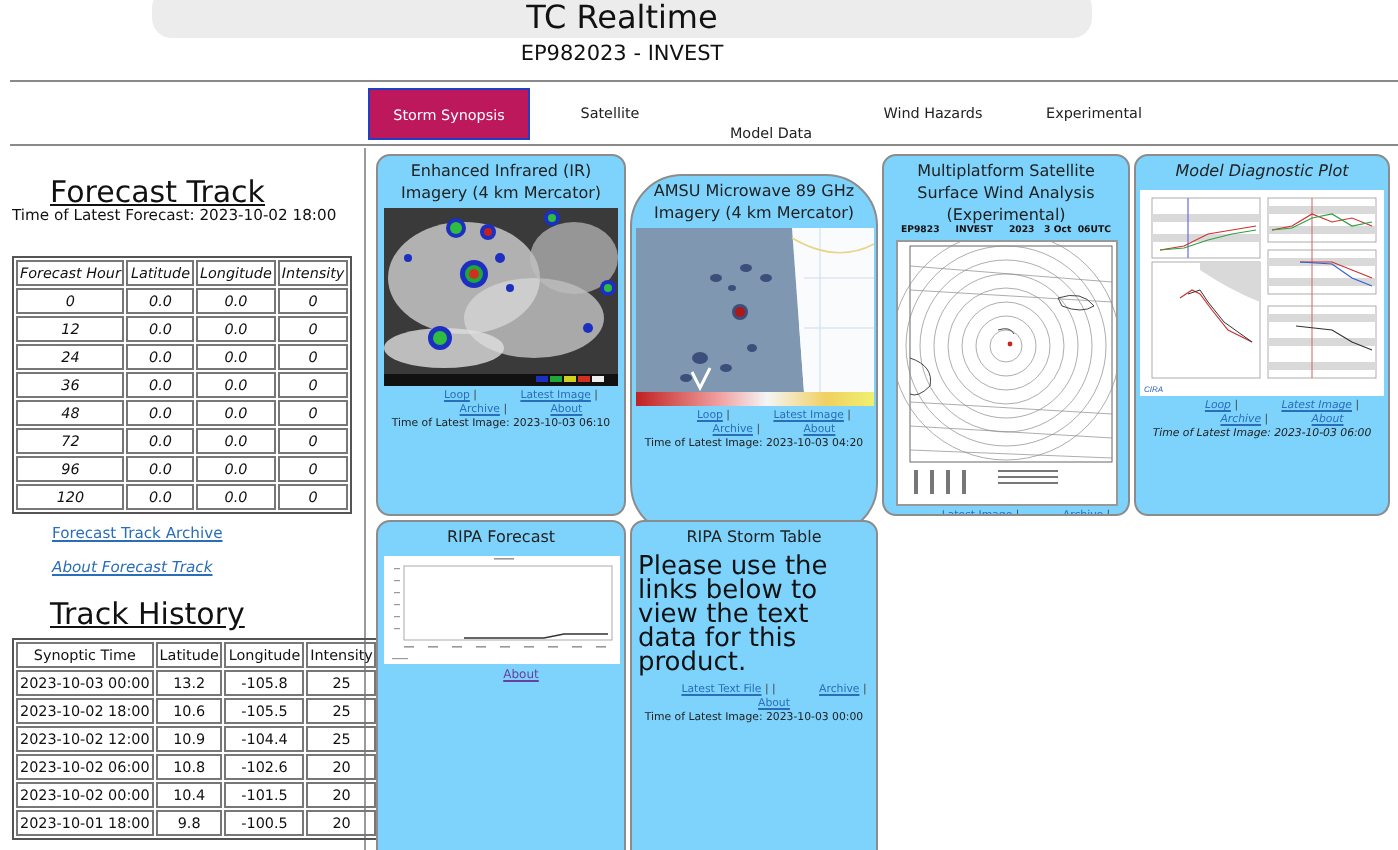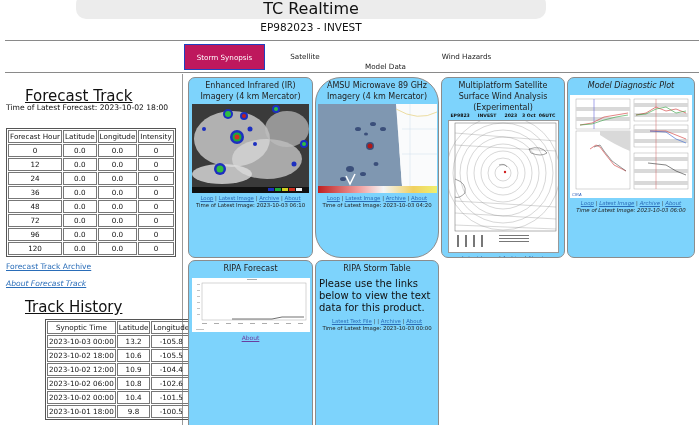--- a/index.html
+++ b/index.html
@@ -1,54 +1,54 @@
 <!DOCTYPE html>
 <html><head>
 <meta charset="utf-8">
 <style>
   * { box-sizing: border-box; margin: 0; padding: 0; }
   html, body { width: 699px; height: 425px; overflow: hidden; background: #fff; }
   body { font-family: "DejaVu Sans", "Liberation Sans", sans-serif; color: #111; position: relative; }
-  a { color: #2a6db8; text-decoration: underline; }
+  a { color: #2a6db8; text-decoration: underline; margin-left: 20px; }
 
   .title-pill { position: absolute; left: 76px; top: -6px; width: 470px; height: 25px; background: #ececec; border-radius: 10px; text-align: center; font-size: 16px; line-height: 29px; color: #111; }
   .subtitle { position: absolute; left: 0; width: 622px; top: 21px; text-align: center; font-size: 10.5px; color: #111; }
   .hr { position: absolute; left: 5px; right: 0; height: 1px; background: #8a8a8a; }
   .hr.top { top: 40px; }
   .hr.bottom { top: 72px; }
 
   .nav { position: absolute; top: 44px; left: 184px; height: 26px; display: flex; align-items: center; }
   .nav-item { font-size: 7.2px; color: #222; height: 26px; line-height: 26px; text-align: center; }
   .nav-item.active { background: #be185d; color: #fff; width: 81px; border: 1px solid #2040c0; }
   .nav-item.n1 { width: 80px; } .nav-item.n2 { width: 81px; margin-top: 20px; } .nav-item.n3 { width: 81px; } .nav-item.n4 { width: 80px; }
 
   .vdiv { position: absolute; left: 182px; top: 74px; bottom: 0; width: 1px; background: #9a9a9a; }
 
   .left { position: absolute; left: 6px; top: 74px; width: 174px; }
   .sec-title { font-size: 15px; text-decoration: underline; color: #111; padding-left: 19px; }
   .ft-title { position: absolute; top: 13px; }
   .ft-time { position: absolute; top: 29px; font-size: 7.6px; white-space: nowrap; }
   table.data { border-collapse: separate; border-spacing: 1px; border: 1px solid #555; font-size: 7.2px; position: absolute; }
   table.data td, table.data th { border: 1px solid #777; text-align: center; font-weight: normal; height: 13px; padding: 0 1px; white-space: nowrap; }
-  table.ft { top: 54px; left: 0; }
+  table.ft { top: 54px; left: 0; font-style: italic; }
   .link { position: absolute; font-size: 7.6px; white-space: nowrap; }
   .lnk-archive { top: 188px; }
   .lnk-about { top: 205px; font-style: italic; }
   .th-title { position: absolute; top: 224px; }
-  table.th { top: 245px; left: 0; margin-left: 39px; }
+  table.th { top: 245px; left: 0; }
 
   .card { position: absolute; border: 1px solid #8c8c8c; border-radius: 7px; background: #7dd3fc; text-align: center; overflow: hidden; }
   .card-title { font-size: 8px; line-height: 11px; color: #222; padding: 2px 2px 0; }
   .card-links { font-size: 5.4px; line-height: 7px; margin-top: 2px; }
   .card-links .sep { color: #444; }
   .card-time { font-size: 5.4px; line-height: 7px; color: #222; }
-  .card-desc { font-size: 10px; line-height: 12px; text-align: left; padding: 4px 2px 4px 3px; color: #111; }
+  .card-desc { font-size: 13px; line-height: 12px; text-align: left; padding: 4px 2px 4px 3px; color: #111; }
 
   .c1 { left: 188px; top: 77px; width: 125px; height: 181px; }
-  .c2 { left: 315px; top: 77px; width: 124px; height: 181px; border-radius: 26px; }
+  .c2 { left: 315px; top: 87px; width: 124px; height: 181px; border-radius: 26px; }
   .c3 { left: 441px; top: 77px; width: 124px; height: 181px; }
   .c4 { left: 567px; top: 77px; width: 128px; height: 181px; font-style: italic; }
   .c5 { left: 188px; top: 260px; width: 125px; height: 175px; }
   .c6 { left: 315px; top: 260px; width: 124px; height: 175px; }
 
   .img { margin: 2px auto 0; position: relative; overflow: hidden; }
   .img-ir { width: 117px; height: 89px; background: radial-gradient(circle at 30% 45%, #eee 0, #bbb 30%, #555 75%, #222 100%); }
   .img-mw { width: 119px; height: 89px; background: linear-gradient(100deg, #6b86a3 0%, #8ea4bb 50%, #b4c3d2 66%, #f4f6f8 67%, #fff 100%); }
   .img-wind { width: 111px; height: 133px; background: #fff; border: 1px solid #999; margin-top: 1px; }
   .img-diag { width: 122px; height: 103px; background: #fff; margin-top: 4px; }
@@ -59,20 +59,21 @@
 
 <div class="title-pill">TC Realtime</div>
 <div class="subtitle">EP982023 - INVEST</div>
 <div class="hr top"></div>
 
 <nav class="nav">
   <div class="nav-item active">Storm Synopsis</div>
   <div class="nav-item n1">Satellite</div>
   <div class="nav-item n2">Model Data</div>
   <div class="nav-item n3">Wind Hazards</div>
+  <div class="nav-item n4">Experimental</div>
 </nav>
 <div class="hr bottom"></div>
 <div class="vdiv"></div>
 
 <div class="left">
   <div class="sec-title ft-title">Forecast Track</div>
   <div class="ft-time">Time of Latest Forecast: 2023-10-02 18:00</div>
 
   <table class="data ft">
     <thead>

